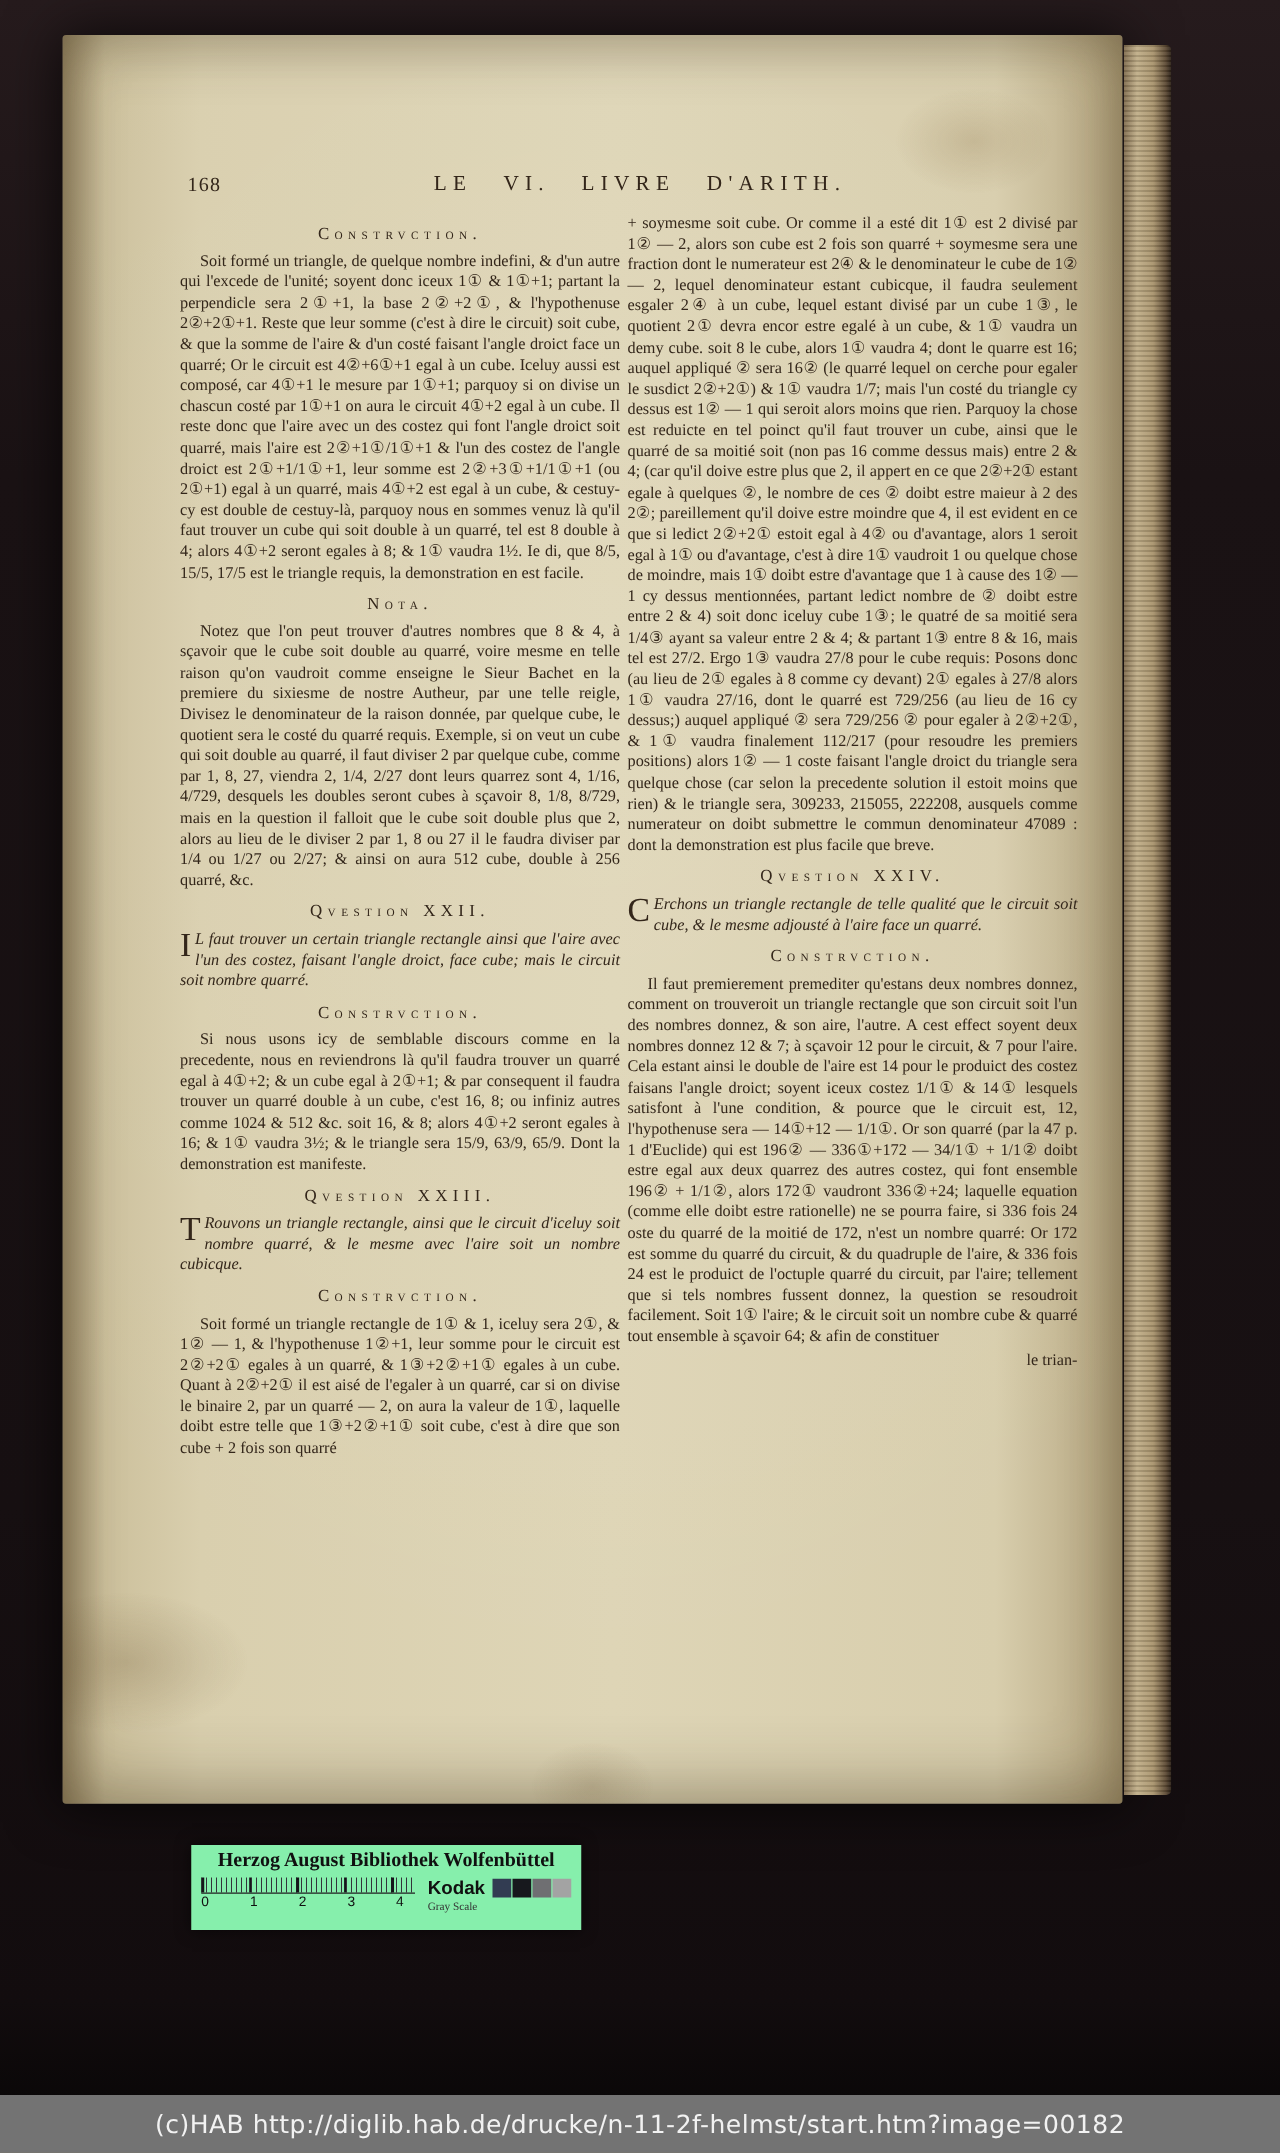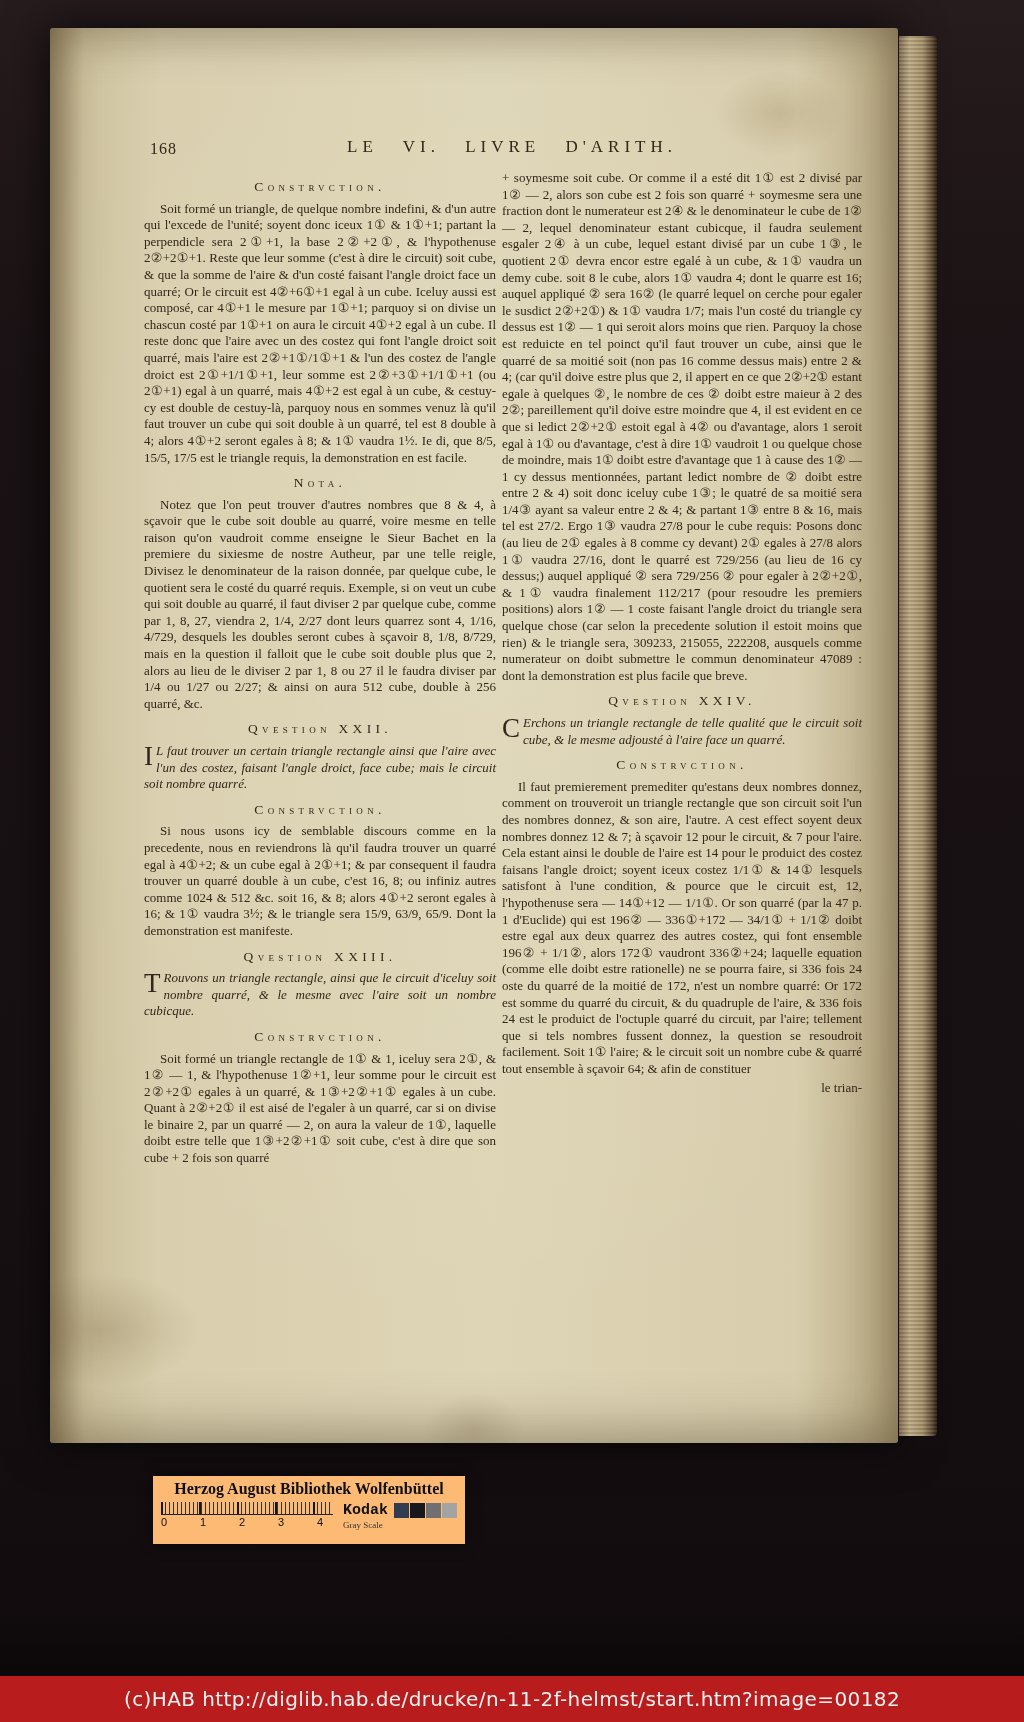--- a/index.html
+++ b/index.html
@@ -53,44 +53,44 @@
   .para-flush{margin:0 0 2px;text-indent:0;}
   .question{font-style:italic;margin:3px 0 3px;}
   .question::first-letter{
     float:left;font-size:27px;line-height:24px;padding:1px 3px 0 0;font-style:normal;
   }
   .catchword{text-align:right;margin-top:3px;}
 
   
   .kodak-label{
     position:absolute;left:153px;top:1476px;width:312px;height:68px;box-sizing:border-box;
-    background:#fdba74;color:#101010;padding:4px 8px 3px;box-shadow:0 0 12px rgba(0,0,0,.6);
+    background:#86efac;color:#101010;padding:4px 8px 3px;box-shadow:0 0 12px rgba(0,0,0,.6);
   }
   .kl-title{font-weight:bold;font-size:16px;text-align:center;white-space:nowrap;}
   .kl-row{display:flex;align-items:flex-start;margin-top:4px;}
   .kl-ruler-wrap{width:190px;}
   .kl-ruler{
     height:12px;
     background:
       repeating-linear-gradient(90deg,#15151a 0 2px, transparent 2px 38px),
       repeating-linear-gradient(90deg,#33333a 0 1px, transparent 1px 4px);
     border-bottom:1px solid #222;
   }
   .kl-numbers{display:flex;justify-content:space-between;width:162px;margin-left:0;
     font-family:"Liberation Sans","DejaVu Sans",sans-serif;font-size:11px;margin-top:1px;}
   .kl-brand{margin-left:10px;flex:1;}
   .kl-brand-top{display:flex;align-items:center;gap:6px;}
-  .kl-kodak{font-family:Liberation Mono, monospace;font-weight:bold;font-size:15px;}
+  .kl-kodak{font-family:Liberation Sans, sans-serif;font-weight:bold;font-size:15px;}
   .kl-patches{display:flex;gap:1px;}
   .kl-patches span{width:15px;height:15px;display:inline-block;}
   .kl-grayscale{font-family:Liberation Serif, serif;font-size:9px;color:#333;margin-top:1px;}
 
   
   .caption-bar{
-    position:absolute;left:0;right:0;bottom:0;height:46px;background:#b91c1c;
+    position:absolute;left:0;right:0;bottom:0;height:46px;background:#737373;
     display:flex;align-items:center;justify-content:center;
   }
   .caption{
     color:#f2f2f2;font-family:"DejaVu Sans","Liberation Sans",sans-serif;
     font-size:20px;letter-spacing:.4px;white-space:nowrap;
   }
 </style>
 </head>
 <body>
 

